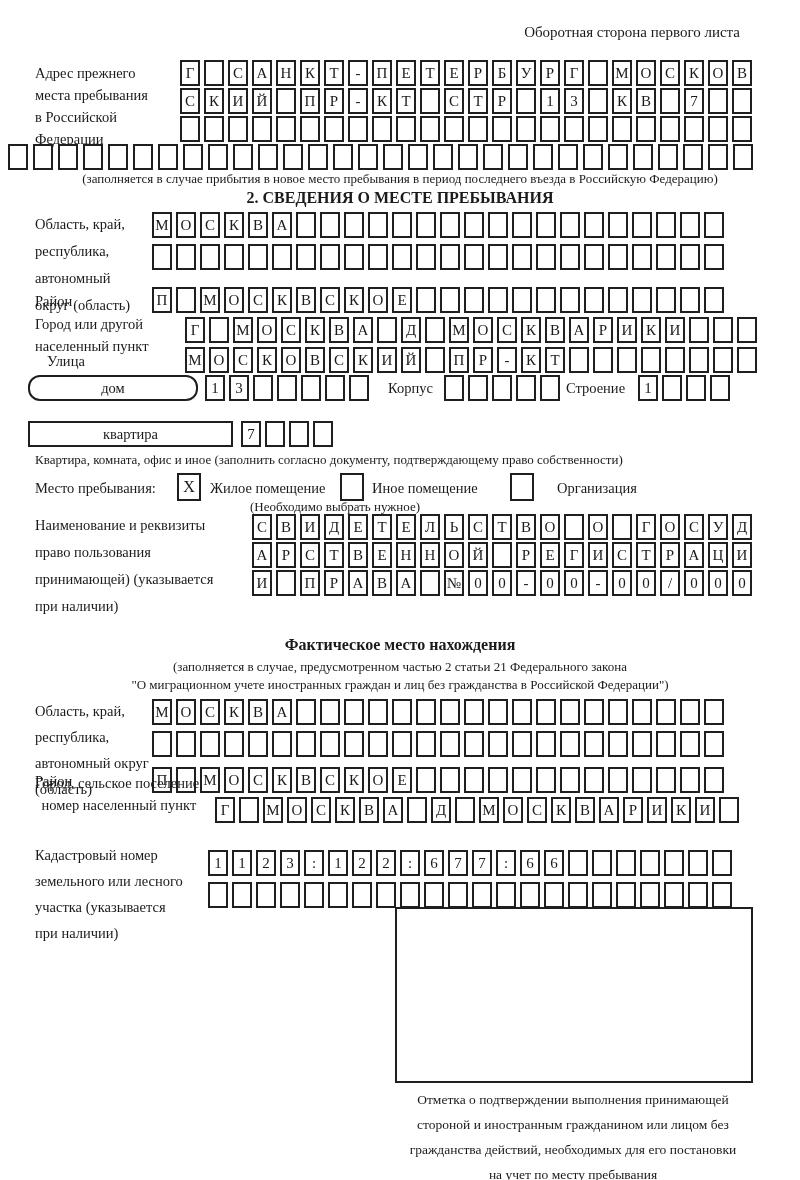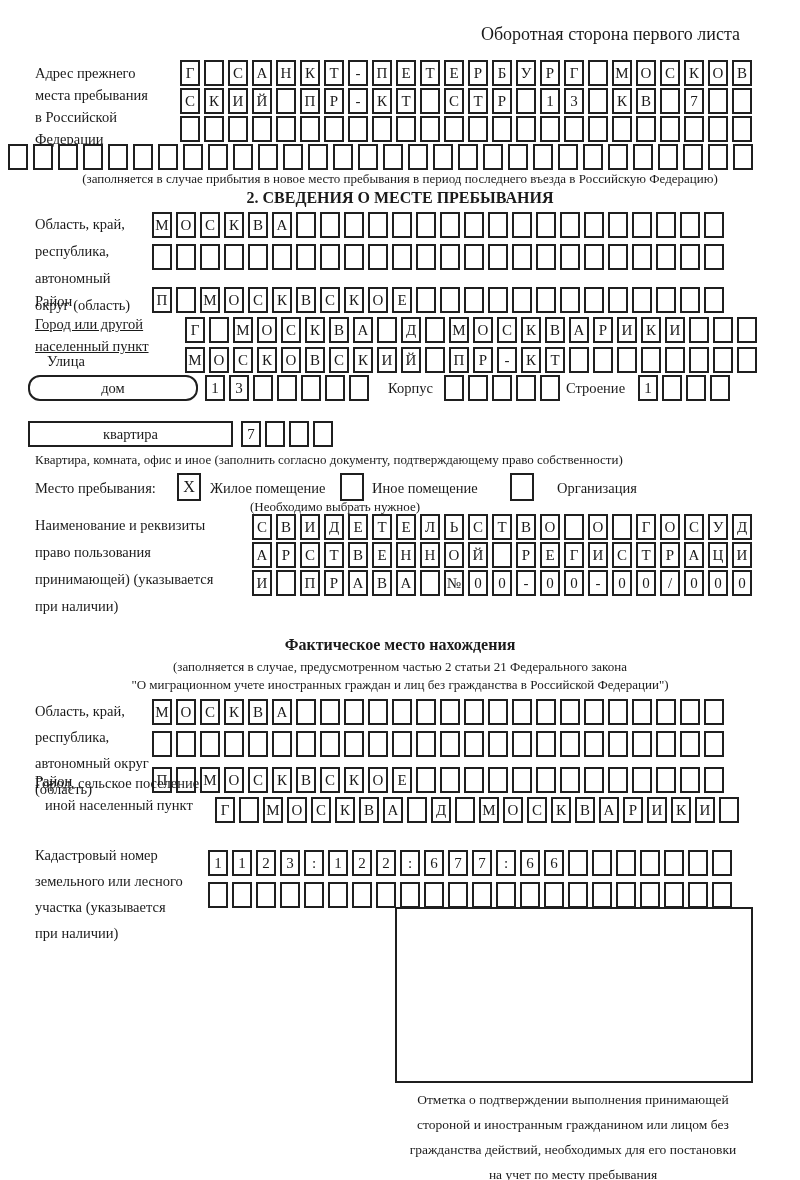--- a/index.html
+++ b/index.html
@@ -24,21 +24,21 @@
   }
   .checkbox{
     box-sizing:border-box;width:24px;height:28px;border:2px solid #1f1f1f;
     display:flex;align-items:center;justify-content:center;font-size:16px;background:#fff;
   }
   .caption{font-size:13px;line-height:17px;}
   .caption-center{font-size:13px;text-align:center;width:800px;left:0;}
   .title{font-weight:bold;font-size:16px;text-align:center;width:800px;left:0;}
   .stamp-box{box-sizing:border-box;border:2px solid #1f1f1f;background:#fff;}
   .stamp-caption{font-size:13.5px;line-height:25px;text-align:center;}
-  .hdr{font-size:18px;}
+  .hdr{font-size:15px;}
 </style>
 </head>
 <body>
 
 <div class="page">
 
   <div class="abs hdr" style="left:0;top:24px;width:740px;text-align:right;">Оборотная сторона первого листа</div>
 
   <div class="abs label" style="left:35px;top:62px;">
       <div>Адрес прежнего</div>
@@ -240,21 +240,21 @@
       <span class="cbox"></span>
       <span class="cbox"></span>
       <span class="cbox"></span>
       <span class="cbox"></span>
       <span class="cbox"></span>
       <span class="cbox"></span>
       <span class="cbox"></span>
       <span class="cbox"></span>
     </div>
 
-  <div class="abs label" style="left:35px;top:313px;text-decoration:underline;">
+  <div class="abs label" style="left:35px;top:313px;">
       <div>Город или другой</div>
       <div>населенный пункт</div>
     </div>
   <div class="boxrow" style="left:185px;top:317px;">
       <span class="cbox">Г</span>
       <span class="cbox"></span>
       <span class="cbox">М</span>
       <span class="cbox">О</span>
       <span class="cbox">С</span>
       <span class="cbox">К</span>
@@ -512,21 +512,21 @@
       <span class="cbox"></span>
       <span class="cbox"></span>
       <span class="cbox"></span>
       <span class="cbox"></span>
       <span class="cbox"></span>
       <span class="cbox"></span>
     </div>
 
   <div class="abs label" style="left:35px;top:772px;text-align:center;">
       <div>Город, сельское поселение,</div>
-      <div>иной населенный пункт</div>
+      <div>номер населенный пункт</div>
     </div>
   <div class="boxrow" style="left:215px;top:797px;">
       <span class="cbox">Г</span>
       <span class="cbox"></span>
       <span class="cbox">М</span>
       <span class="cbox">О</span>
       <span class="cbox">С</span>
       <span class="cbox">К</span>
       <span class="cbox">В</span>
       <span class="cbox">А</span>

